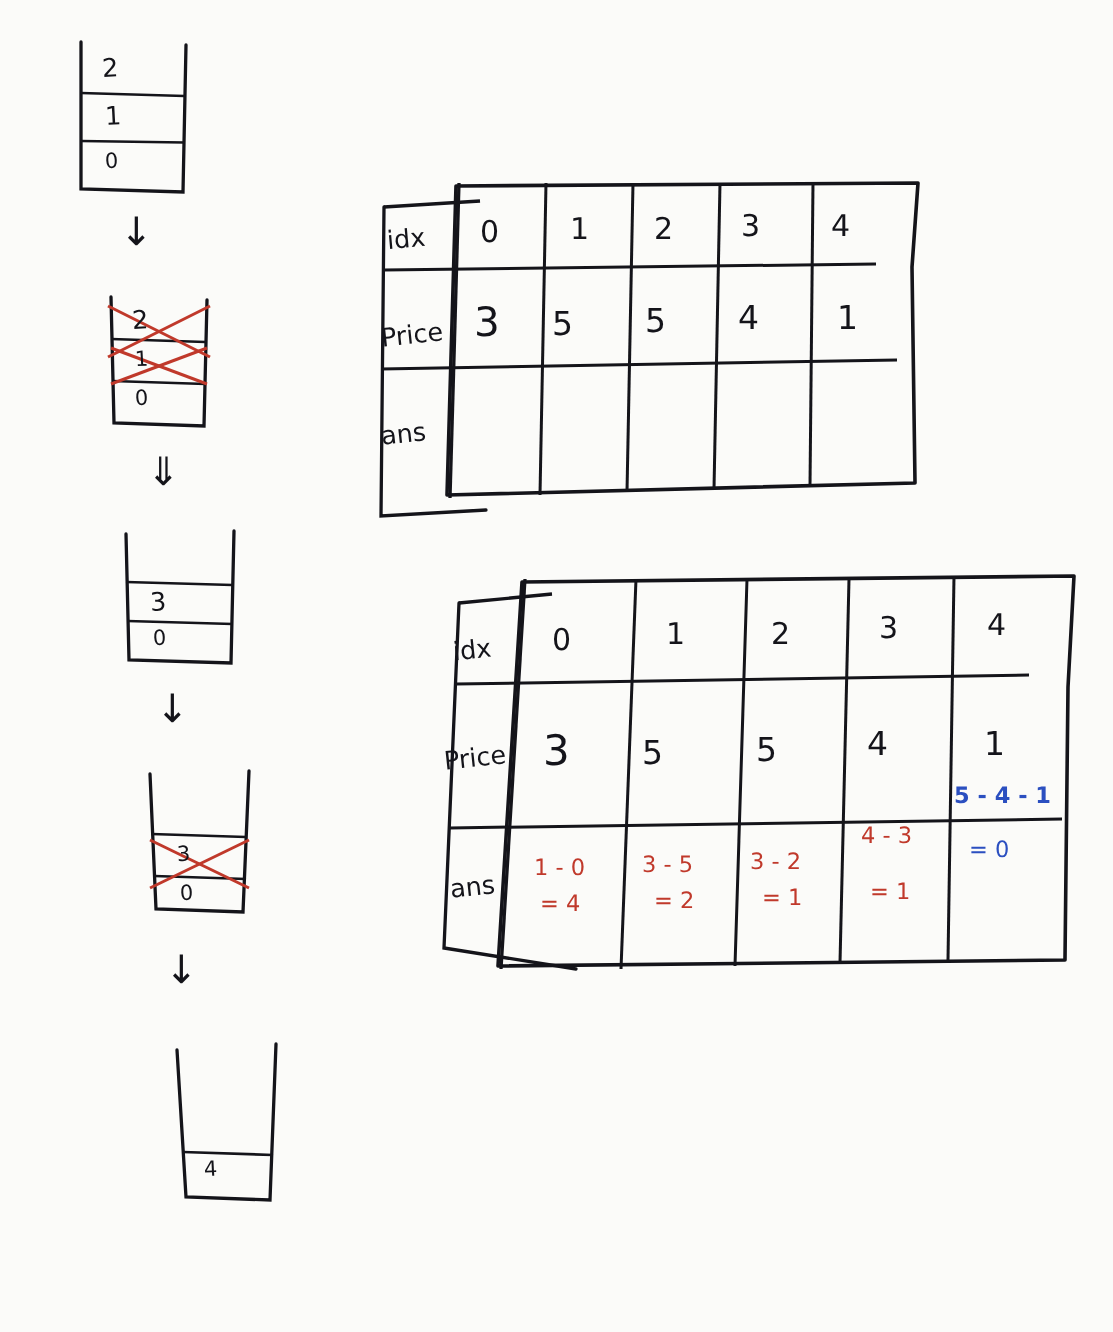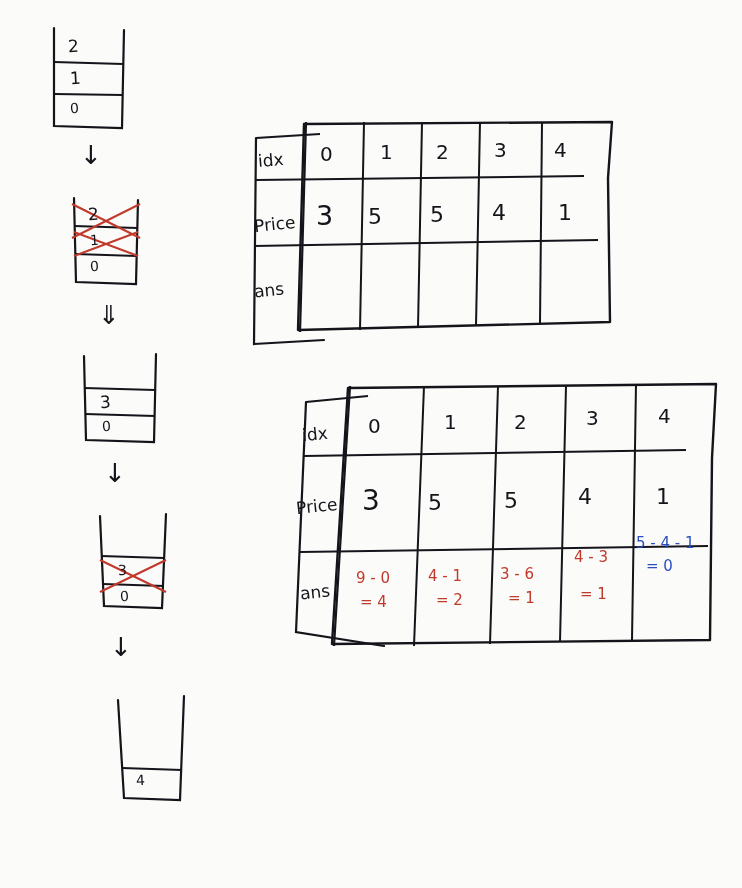--- a/index.html
+++ b/index.html
@@ -188,29 +188,29 @@
     <span class="val idx" style="left:226px; top:32px;">2</span>
     <span class="val idx" style="left:298px; top:28px;">3</span>
     <span class="val idx" style="left:370px; top:26px;">4</span>
 
     <span class="val" style="left:74px; top:106px; font-size:28px;">3</span>
     <span class="val" style="left:140px; top:112px;">5</span>
     <span class="val" style="left:216px; top:110px;">5</span>
     <span class="val" style="left:290px; top:106px;">4</span>
     <span class="val" style="left:368px; top:106px;">1</span>
 
-    <span class="ansred" style="left:68px; top:192px;">9 - 0</span>
+    <span class="ansred" style="left:68px; top:192px;">1 - 0</span>
     <span class="ansred" style="left:72px; top:216px;">= 4</span>
 
-    <span class="ansred" style="left:140px; top:190px;">4 - 1</span>
+    <span class="ansred" style="left:140px; top:190px;">3 - 5</span>
     <span class="ansred" style="left:148px; top:214px;">= 2</span>
 
-    <span class="ansred" style="left:212px; top:188px;">3 - 6</span>
+    <span class="ansred" style="left:212px; top:188px;">3 - 2</span>
     <span class="ansred" style="left:220px; top:212px;">= 1</span>
 
     <span class="ansred" style="left:286px; top:171px;">4 - 3</span>
     <span class="ansred" style="left:292px; top:208px;">= 1</span>
 
-    <span class="ansblue" style="left:348px; top:157px;">5 - 4 - 1</span>
+    <span class="ansblue" style="left:348px; top:144px;font-weight:bold;">5 - 4 - 1</span>
     <span class="ansblue" style="left:358px; top:180px;">= 0</span>
   </div>
 
 </div>
 
 </body></html>

